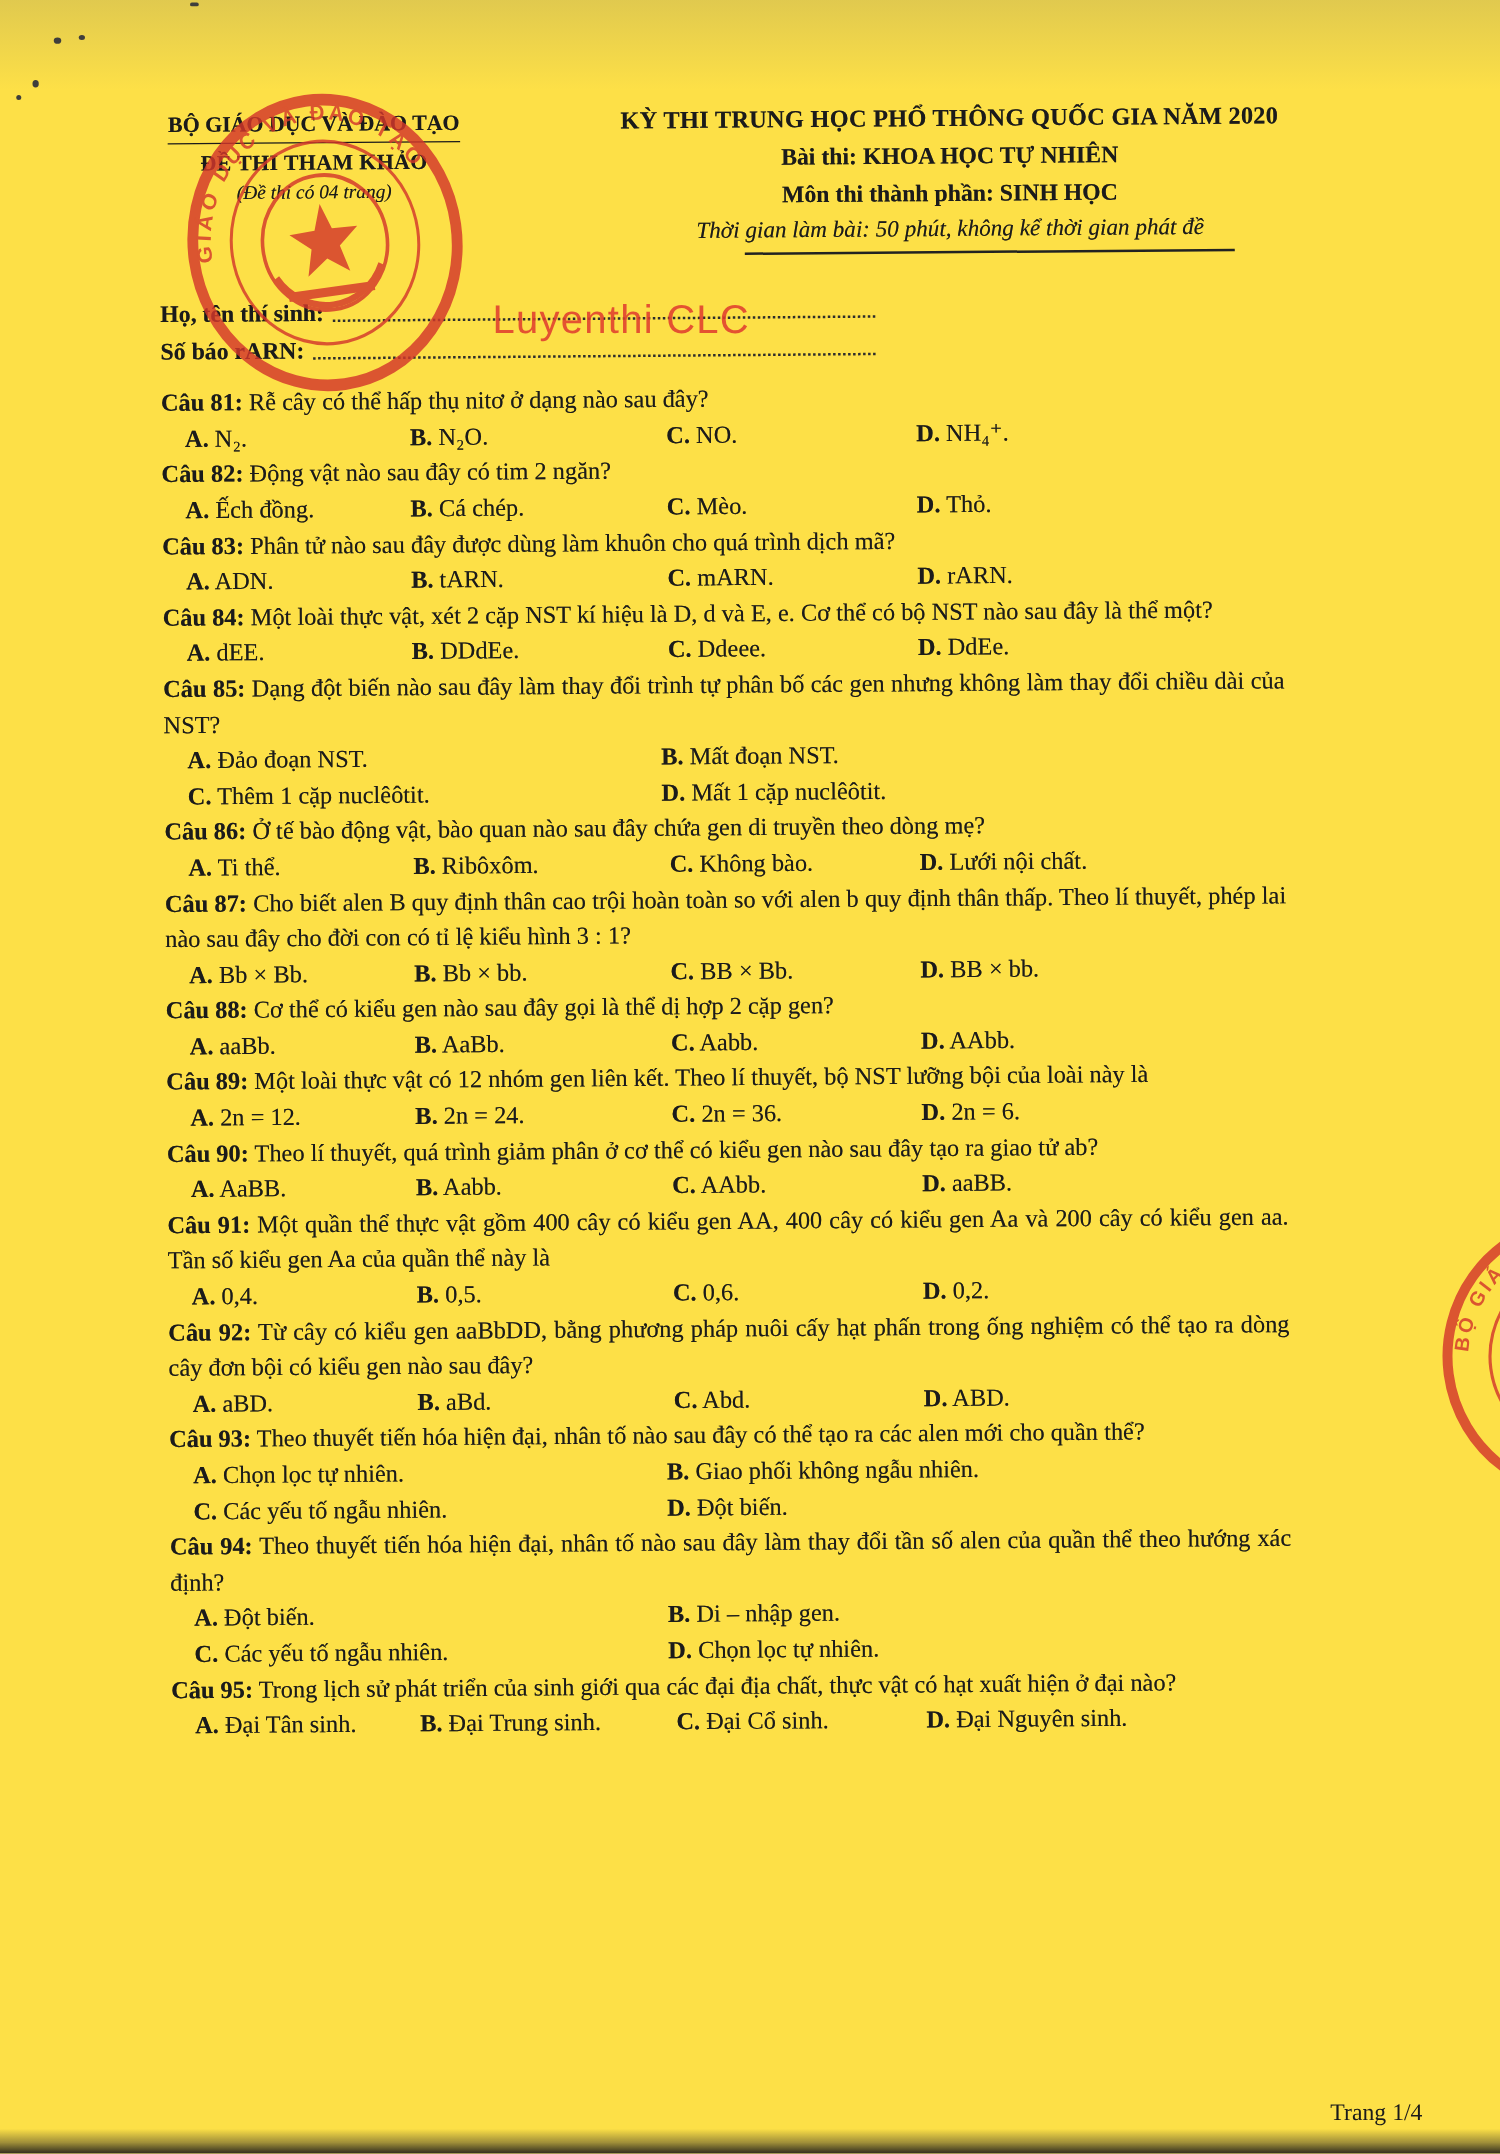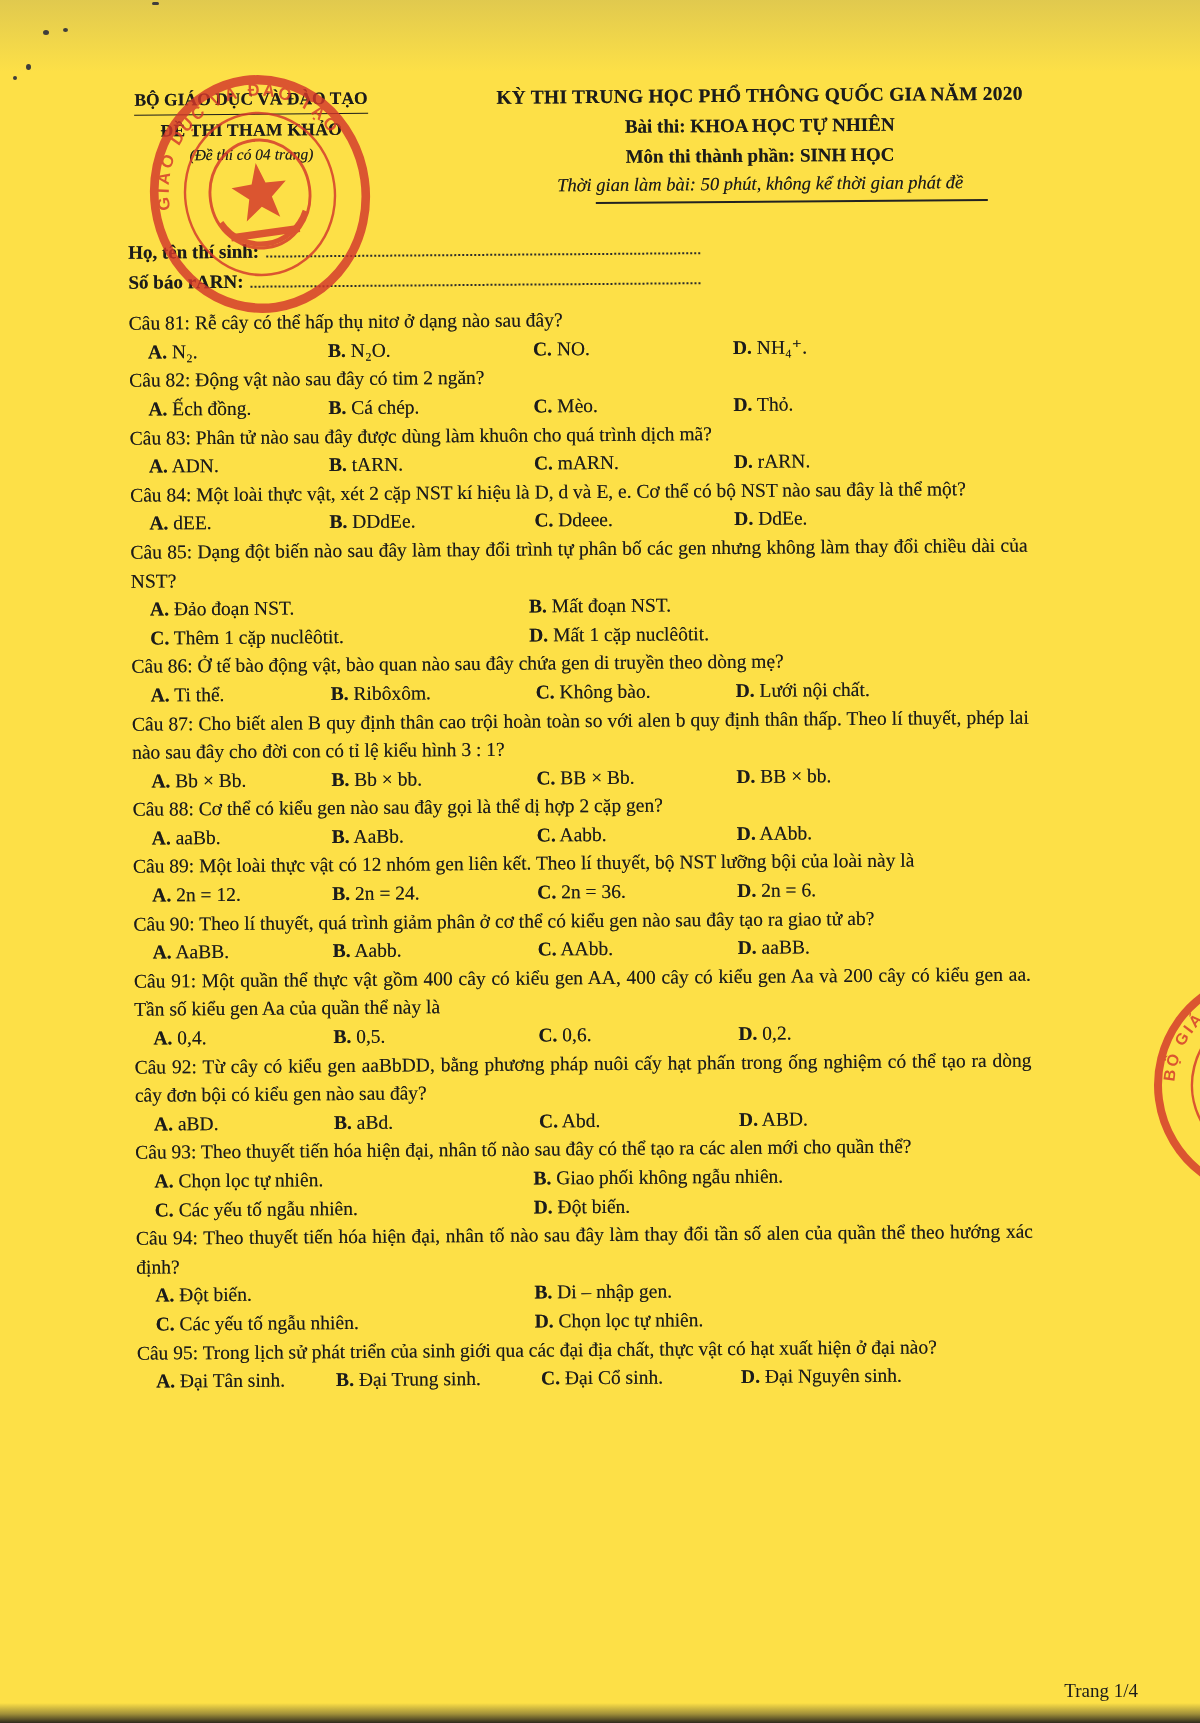--- a/index.html
+++ b/index.html
@@ -49,21 +49,21 @@
   .watermark{position:absolute;left:352px;top:237px;width:290px;text-align:center;
     font-family:"Liberation Sans","DejaVu Sans",sans-serif;
     color:rgba(224,62,47,0.88);pointer-events:none;text-shadow:none;}
   .wm1{font-size:32px;letter-spacing:1px;}
   .wm2{font-size:38px;margin-top:2px;letter-spacing:2px;}
   .stamp-svg{position:absolute;pointer-events:none;opacity:0.82;}
 
   
   .questions{margin:16px 0 0 133px;width:897px;font-size:19.5px;line-height:28.6px;}
   .question{text-align:justify;}
-  .q-num{font-weight:normal;}
+  .q-num{font-weight:bold;}
   .opts{display:grid;padding-left:19px;text-align:left;}
   .opts4{grid-template-columns:180px 205px 200px auto;}
   .opts2{grid-template-columns:379px auto;}
   .opt b{font-weight:bold;}
 
   .footer{position:absolute;right:62px;bottom:21px;font-size:19px;text-align:center;}
 </style>
 </head>
 <body>
 
@@ -230,20 +230,21 @@
             <span class="opt"><b>A.</b> Đại Tân sinh.</span>
             <span class="opt"><b>B.</b> Đại Trung sinh.</span>
             <span class="opt"><b>C.</b> Đại Cổ sinh.</span>
             <span class="opt"><b>D.</b> Đại Nguyên sinh.</span>
           </div>
         </div>
       </div>
   </div>
 
   <div class="watermark">
+    <div class="wm1">Luyenthi CLC</div>
   </div>
 
   <svg class="stamp-svg" style="left:136px;top:68px;" width="248" height="252" viewBox="-124 -126 248 252">
     <g stroke="#d4372b" fill="none" transform="rotate(-8) scale(0.96,1.04)">
       <circle r="110" stroke-width="9"></circle>
       <circle r="78" stroke-width="2.5"></circle>
       <circle r="52" stroke-width="3"></circle>
       <path d="M0,-30 L7.3,-10.1 L28.5,-9.3 L11.9,3.9 L17.6,24.3 L0,12.5 L-17.6,24.3 L-11.9,3.9 L-28.5,-9.3 L-7.3,-10.1 Z" fill="#d4372b" stroke="none"></path>
       <path d="M-44,22 A50,50 0 0 0 44,22" stroke-width="5"></path>
       <path d="M-36,38 L36,38" stroke-width="7"></path>

